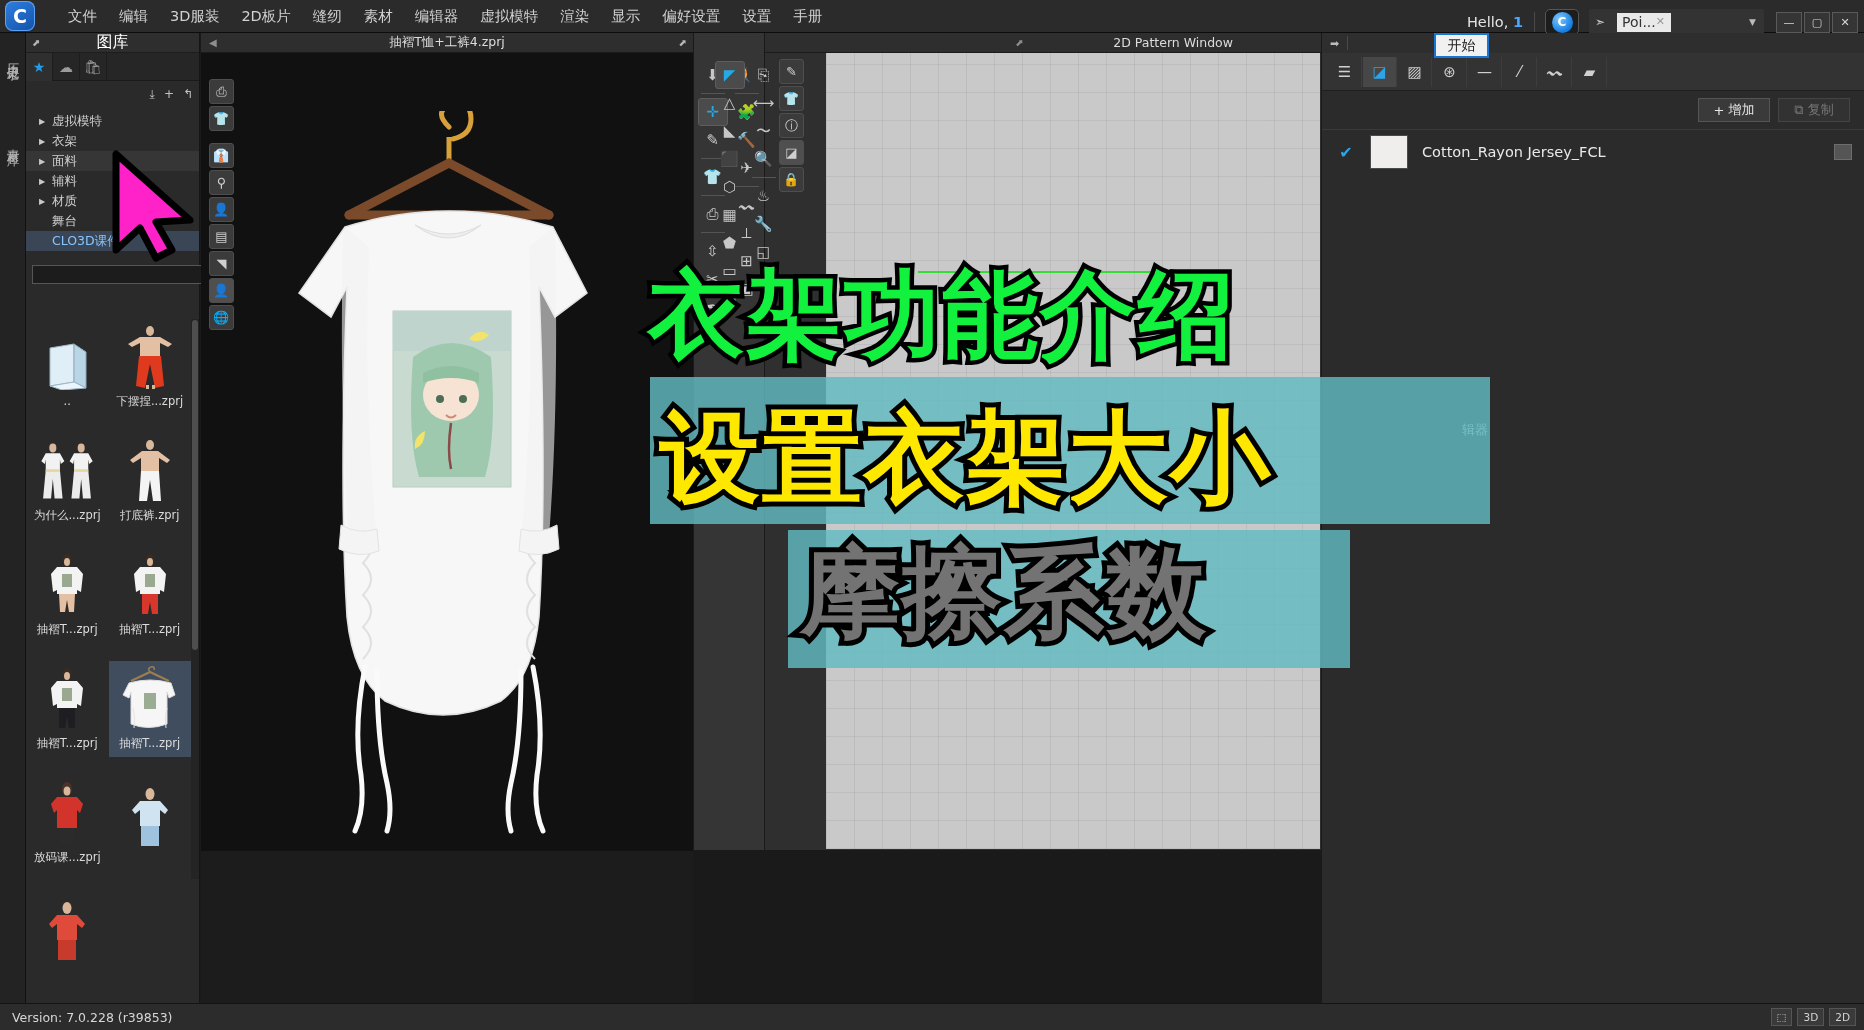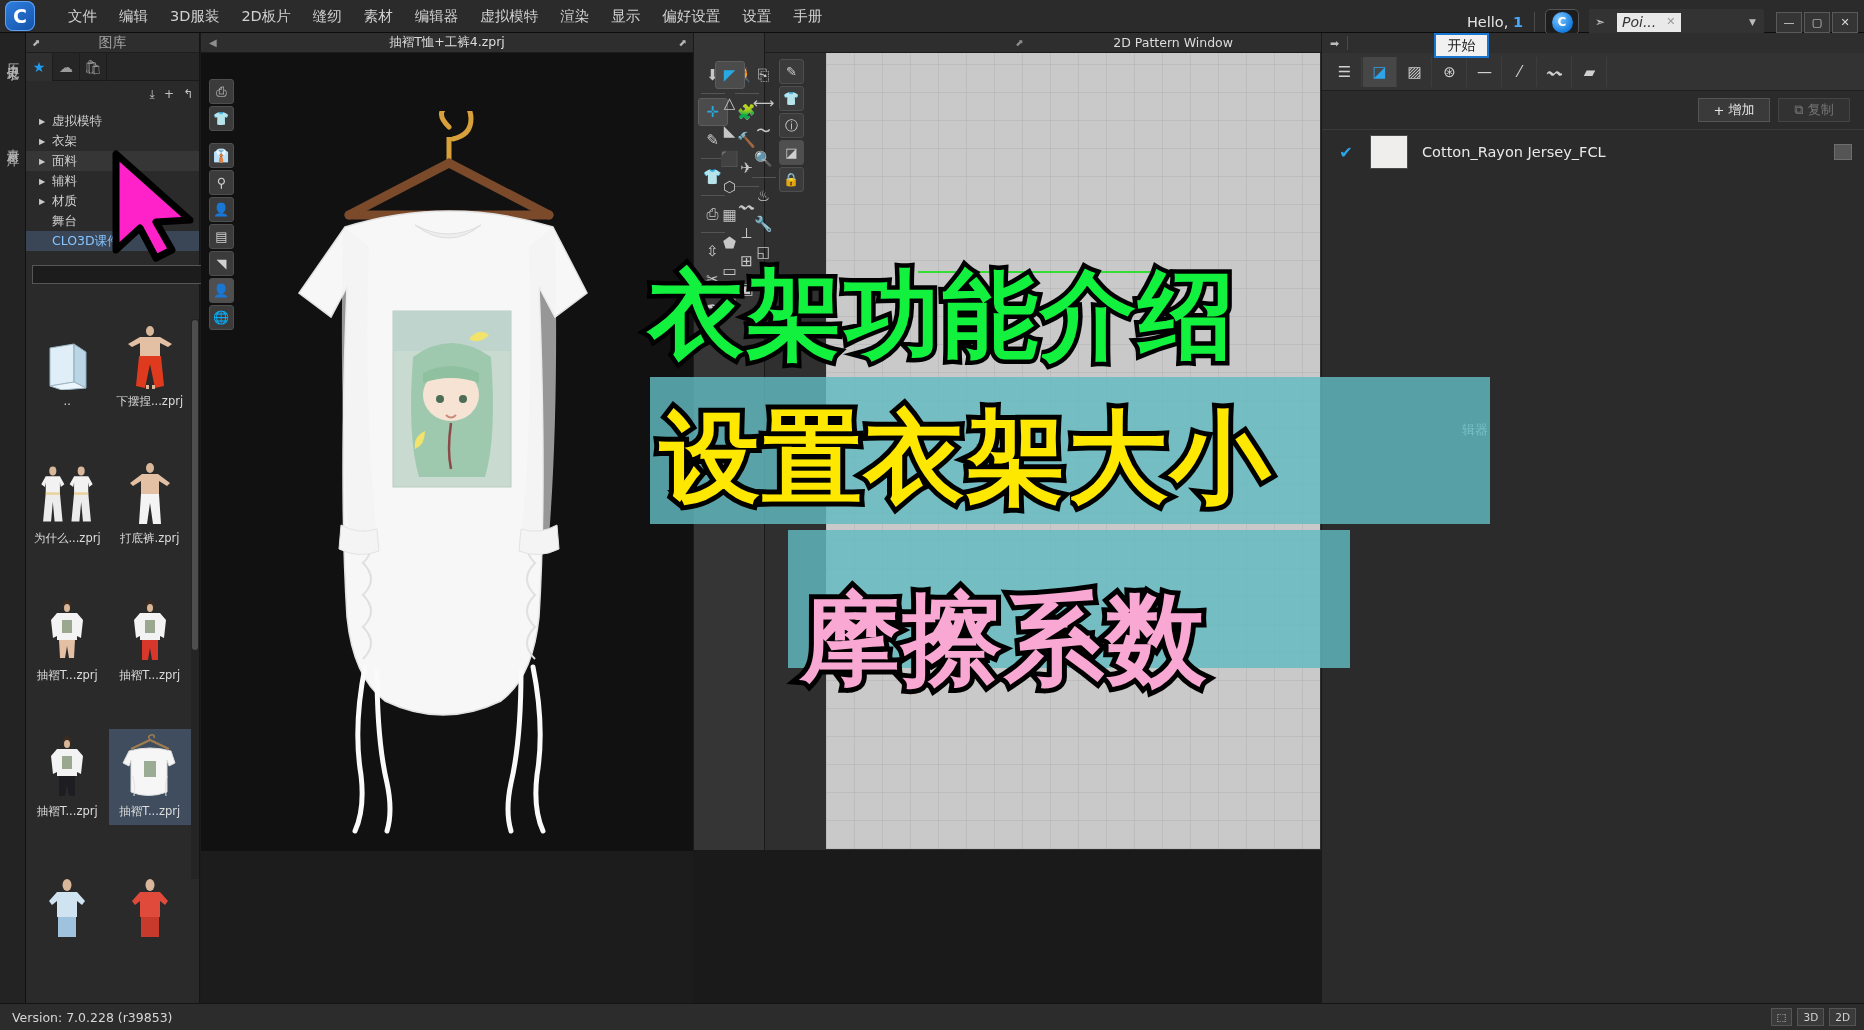--- a/index.html
+++ b/index.html
@@ -44,21 +44,21 @@
     color: #fff; font-size: 12px; font-weight: bold;
     display: flex; align-items: center; justify-content: center;
   }
   .poi-area {
     position: relative; display: flex; align-items: center;
     background: #333; height: 27px; min-width: 175px; padding: 0 6px; border-radius: 2px;
   }
   .poi-icon { color: #cfcfcf; font-size: 12px; margin-right: 3px; }
   .poi-chip {
     position: absolute; left: 28px; top: 4px; background: #e9e9e9; color: #333;
-    font-size: 14px; padding: 1px 6px 2px 5px; display: flex; align-items: center; gap: 10px; font-style: italic;
+    font-size: 14px; padding: 1px 6px 2px 5px; display: flex; align-items: center; gap: 0;
   }
   .poi-chip .x { color: #999; font-size: 11px; }
   .caret-down { margin-left: auto; color: #bbb; font-size: 9px; padding-right: 2px; }
   .winbtns { display: flex; align-items: center; gap: 2px; margin-left: 12px; margin-right: 6px; }
   .winbtn {
     width: 26px; height: 21px; background: #353535; border: 1px solid #5a5a5a;
     color: #d8d8d8; font-size: 11px; display: flex; align-items: center; justify-content: center;
   }
   .start-pop {
     position: absolute; left: 1434px; top: 33px; width: 55px; height: 25px;
@@ -82,21 +82,21 @@
   
   .lib-panel {
     position: absolute; left: 26px; top: 33px; width: 174px; height: 970px;
     background: #2a2a2a; border-right: 1px solid #151515;
   }
   .lib-head {
     height: 20px; background: #2e2e2e; display: flex; align-items: center;
     position: relative; border-bottom: 1px solid #1d1d1d;
   }
   .lib-head .pop { position: absolute; left: 6px; color: #b6b6b6; font-size: 10px; }
-  .lib-head .title { flex: 1; text-align: center; color: #a3a3a3; font-size: 14px; }
+  .lib-head .title { flex: 1; text-align: center; color: #ffffff; font-size: 16px; }
   .lib-tabs { height: 28px; display: flex; background: #262626; border-bottom: 1px solid #1a1a1a; }
   .lib-tab {
     width: 27px; height: 28px; display: flex; align-items: center; justify-content: center;
     border-right: 1px solid #1d1d1d; font-size: 14px; color: #9b9b9b;
   }
   .lib-tab.active { background: #2f2f2f; color: #1f9cf0; }
   .lib-tools {
     height: 26px; display: flex; align-items: center; justify-content: flex-end;
     padding-right: 6px; gap: 9px; background: #2a2a2a;
   }
@@ -228,21 +228,21 @@
     -webkit-text-stroke: 9px #000; paint-order: stroke fill;
     letter-spacing: 2px;
   }
   .ov2box { position: absolute; left: 650px; top: 377px; width: 840px; height: 147px; background: rgba(98,188,194,.82); z-index: 49; }
   .ov2 {
     left: 660px; top: 392px; font-size: 100px; color: #ffe800;
     -webkit-text-stroke: 10px #000; paint-order: stroke fill; letter-spacing: 2px;
   }
   .ov3box { position: absolute; left: 788px; top: 530px; width: 562px; height: 138px; background: rgba(98,188,194,.82); z-index: 49; }
   .ov3 {
-    left: 800px; top: 574px; font-size: 100px; color: #f9a8d4;
+    left: 800px; top: 527px; font-size: 100px; color: #737373;
     -webkit-text-stroke: 10px #000; paint-order: stroke fill; letter-spacing: 2px;
   }
 
   
   .cursor { position: absolute; left: 110px; top: 150px; z-index: 55; }
 
   .hanger-svg { display:block; }
 </style>
 </head>
 <body>
@@ -450,20 +450,31 @@
             <path d="M12 15 L31 6 L50 15" fill="none" stroke="#9d7d4f" stroke-width="2.2"></path>
             <path d="M10 17 q21 -6 42 0 l4 12 l-6 3 l-2 -6 l0 32 q-19 7 -36 0 l0 -32 l-2 6 l-6 -3 Z" fill="#f6f6f6" stroke="#ddd"></path>
             <rect x="25" y="27" width="12" height="16" fill="#9aad94"></rect>
             <path d="M14 42 q3 10 1 20" stroke="#e4e4e4" fill="none"></path>
             <path d="M48 42 q-3 10 -1 20" stroke="#e4e4e4" fill="none"></path>
           </svg>
         </div>
         <div class="cap">抽褶T...zprj</div>
       </div>
 
+      <div class="cell">
+        <div class="thumb">
+          <svg width="56" height="66" viewBox="0 0 56 66">
+            <ellipse cx="28" cy="9" rx="5" ry="7" fill="#4a3228"></ellipse>
+            <ellipse cx="28" cy="11" rx="3.4" ry="4.5" fill="#d9b79a"></ellipse>
+            <path d="M18 17 L38 17 L44 24 L41 33 L38 30 L38 48 L18 48 L18 30 L15 33 L12 24 Z" fill="#d2342c"></path>
+            <path d="M20 48 L36 48 L35 64 L21 64 Z" fill="#2b2b2b"></path>
+          </svg>
+        </div>
+        <div class="cap">放码课...zprj</div>
+      </div>
 
       <div class="cell">
         <div class="thumb">
           <svg width="56" height="60" viewBox="0 0 56 60">
             <ellipse cx="28" cy="8" rx="4.5" ry="6" fill="#d9b79a"></ellipse>
             <path d="M18 15 L38 15 L46 24 L43 28 L38 24 L38 40 L18 40 L18 24 L13 28 L10 24 Z" fill="#cfe3f0"></path>
             <path d="M19 40 L37 40 L37 60 L19 60 Z" fill="#9fc3de"></path>
           </svg>
         </div>
         <div class="cap"></div>

